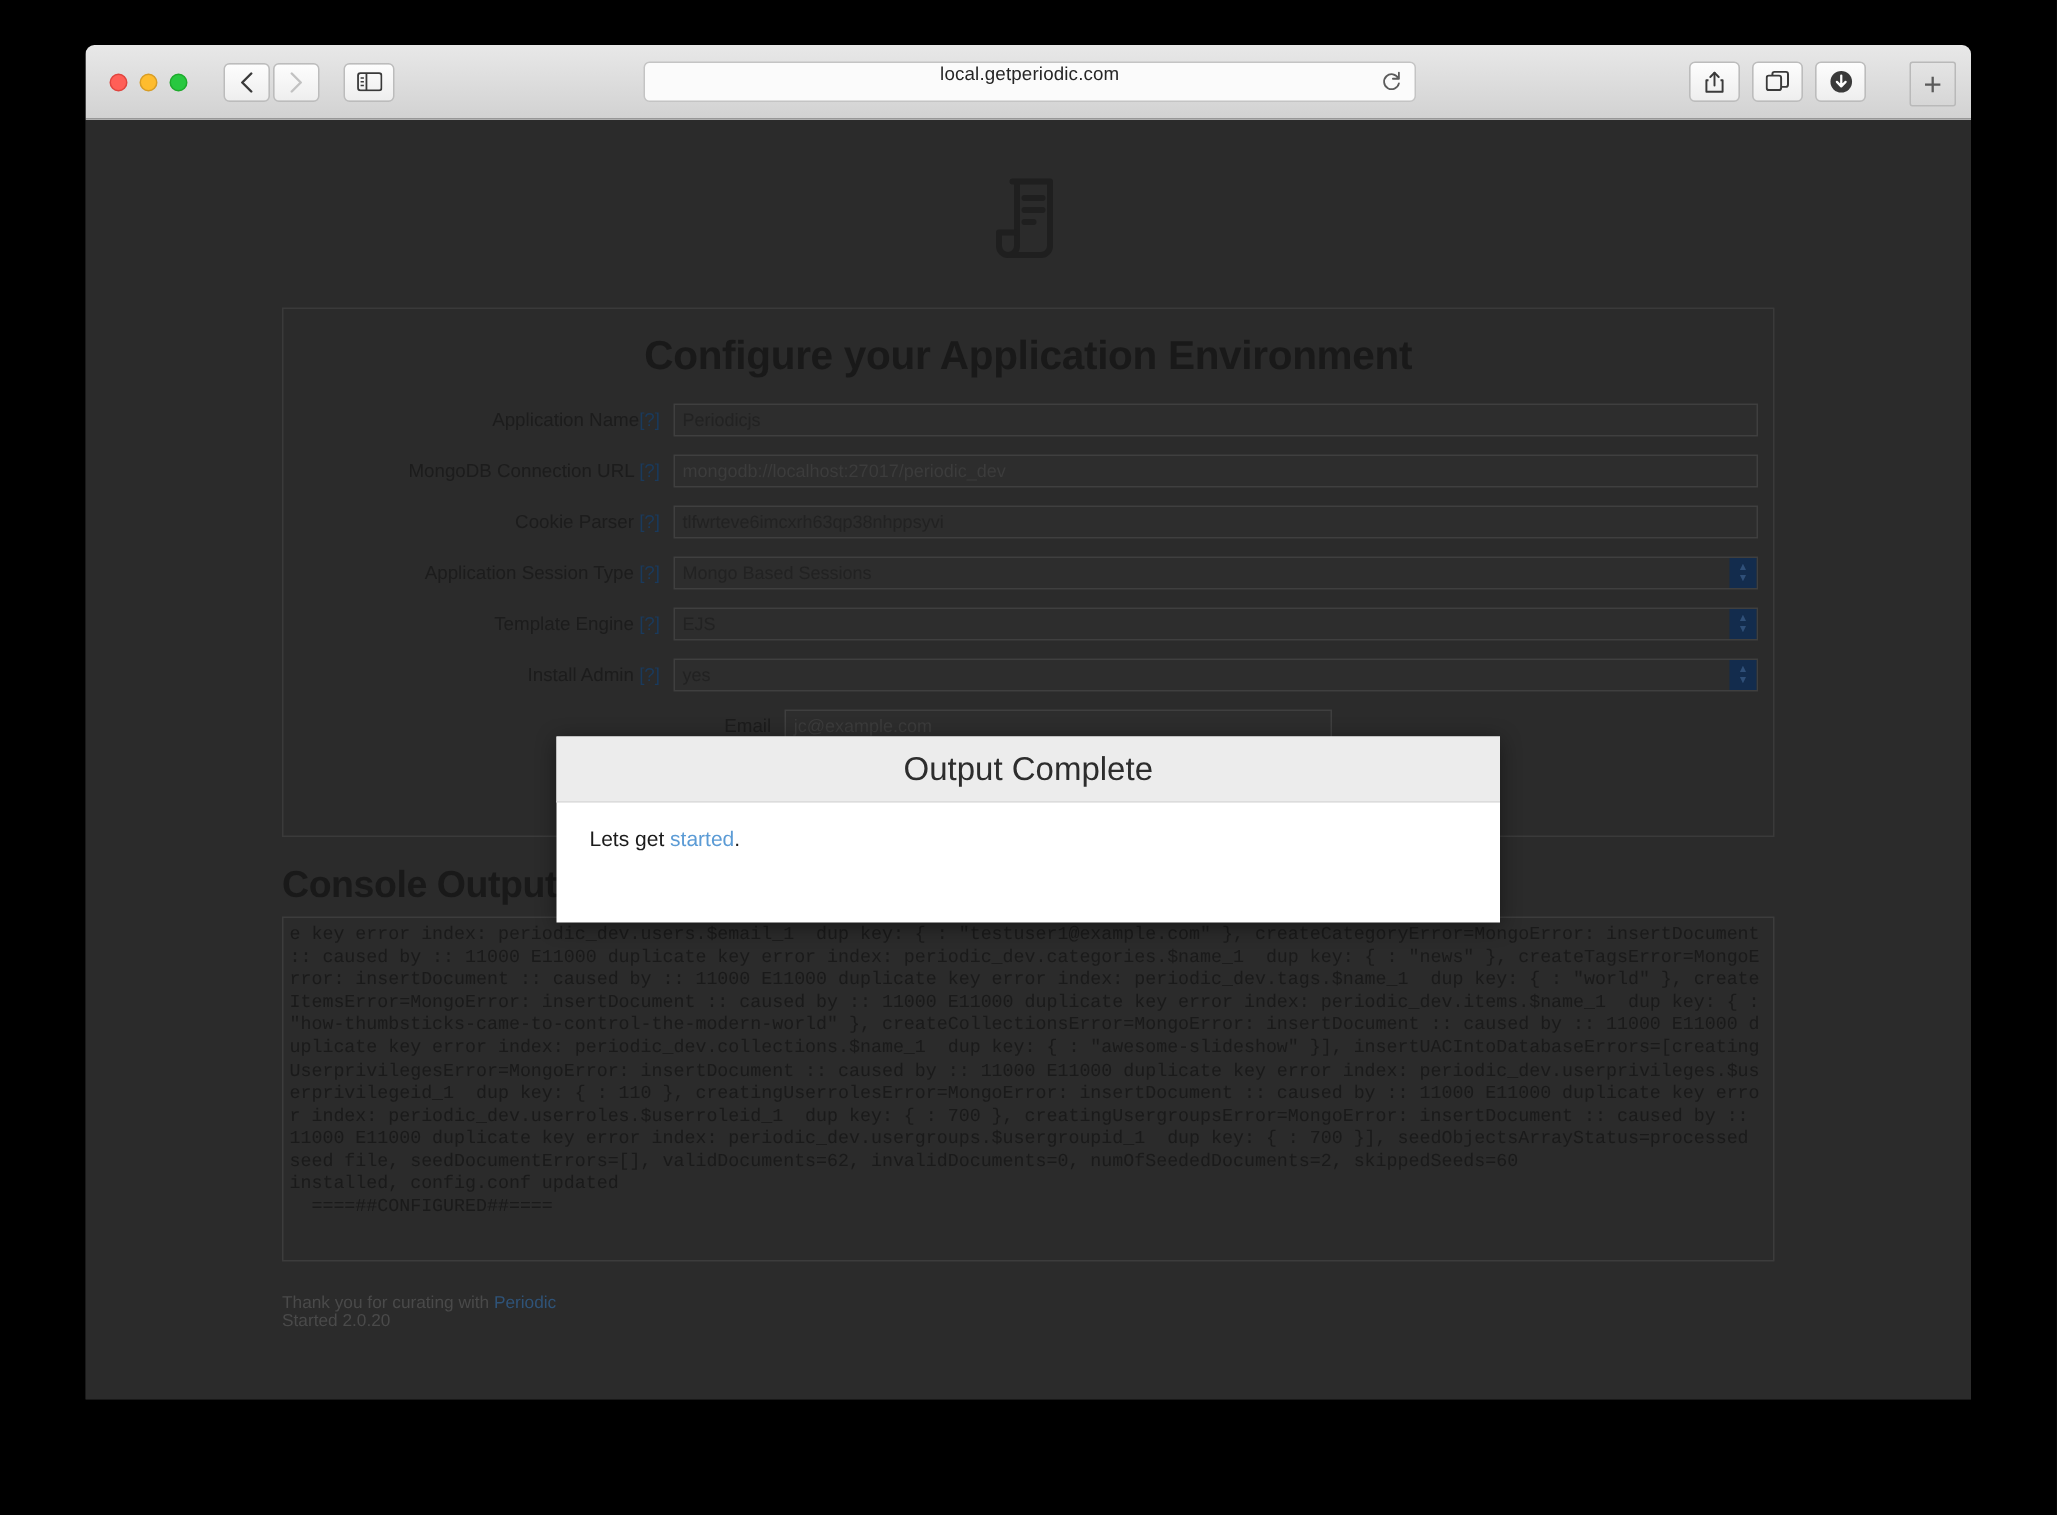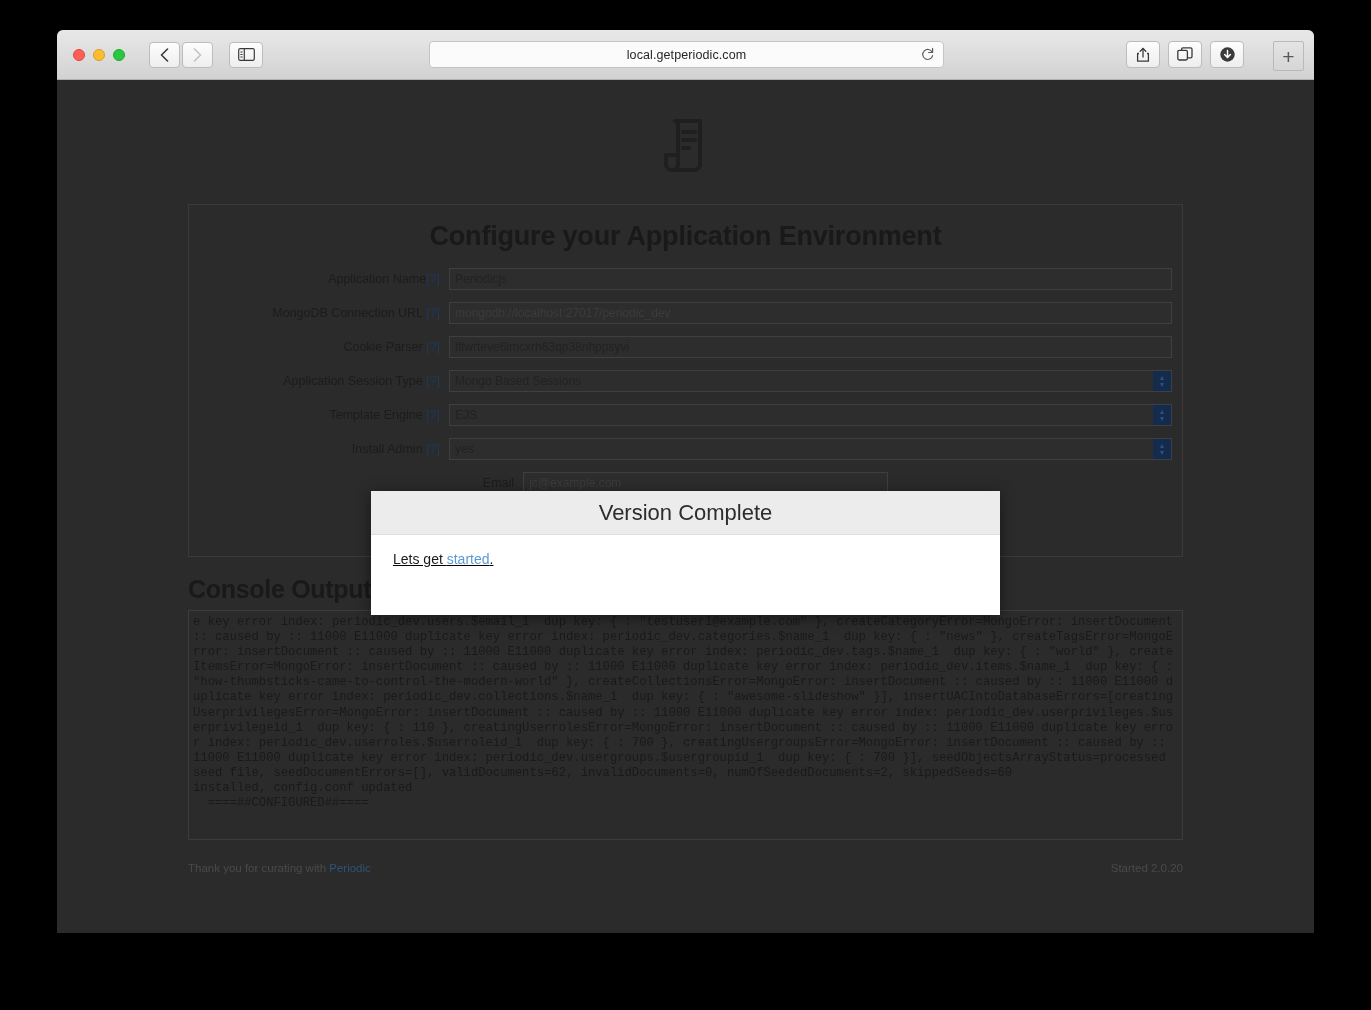--- a/index.html
+++ b/index.html
@@ -44,21 +44,21 @@
   }
   .tbtn.disabled { color: #c2c2c2; }
   .tbtn.sidebar-toggle { margin-left: 14px; width: 34px; }
 
   .urlbar {
     position: absolute; left: 372px; top: 11px;
     width: 515px; height: 27px;
     background: #fbfbfb;
     border: 1px solid #c4c4c4;
     border-radius: 4px;
-    display: flex; align-items: center; justify-content: center;
+    display: flex; justify-content: center;
   }
   .url-text {
     font-size: 12.5px; color: #262626; letter-spacing: .1px;
   }
   .reload-icon {
     position: absolute; right: 8px; top: 4px;
     color: #5c5c5c;
   }
   .right-btns {
     position: absolute; right: 70px; top: 11px;
@@ -170,40 +170,41 @@
     white-space: pre-wrap;
     word-break: break-all;
   }
   .console-text.post { white-space: pre; }
 
   .footer {
     margin: 22px 131px 0;
     display: flex; justify-content: space-between;
     font-size: 11.5px;
     color: #4a4a4a;
+    flex-direction: column;
   }
   .footer a { color: #2f5378; text-decoration: none; }
 
   
   .modal {
     position: absolute;
     left: 314px; top: 411px;
     width: 629px; height: 124px;
     background: #fff;
     z-index: 50;
     box-shadow: 0 2px 14px rgba(0,0,0,0.45);
   }
   .modal-header {
     height: 44px;
     background: #ececec;
     border-bottom: 1px solid #dcdcdc;
     display: flex; align-items: center; justify-content: center;
   }
   .modal-title { font-size: 22px; color: #2d2d2d; font-weight: normal; }
-  .modal-body { padding: 16px 22px 0; text-decoration: underline; }
+  .modal-body { padding: 16px 22px 0; }
   .modal-msg { font-size: 14px; color: #1b1b1b; }
   .modal-msg a { color: #5b9bd5; text-decoration: none; }
   .modal-actions { display: flex; justify-content: center; margin-top: 14px; }
   .close-btn {
     background: #343434;
     color: #f0f0f0;
     border: none;
     padding: 8px 16px;
     font-size: 11.5px;
     letter-spacing: 1.2px;
@@ -382,21 +383,21 @@
           <div>
             <span>Thank you for curating with </span><a href="#">Periodic</a>
           </div>
           <div>Started 2.0.20</div>
         </div>
 
       </div>
 
       <div class="modal">
         <div class="modal-header">
-          <div class="modal-title">Version Complete</div>
+          <div class="modal-title">Output Complete</div>
         </div>
         <div class="modal-body">
           <div class="modal-msg">
             <span>Lets get </span><a href="#">started</a><span>.</span>
           </div>
         </div>
       </div>
 
     </div>
   </div>

